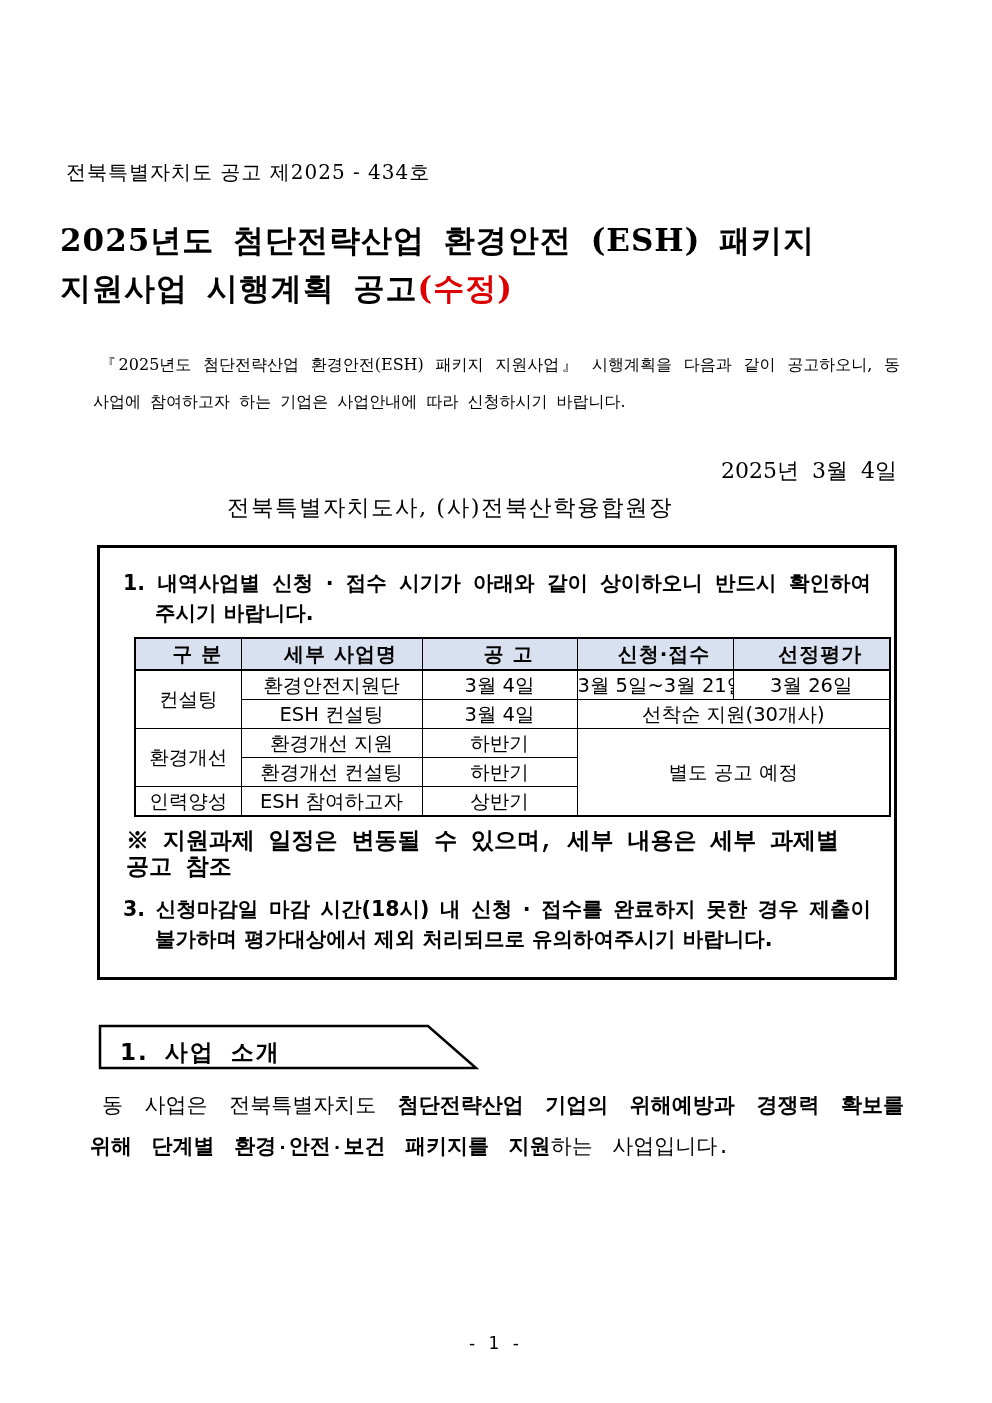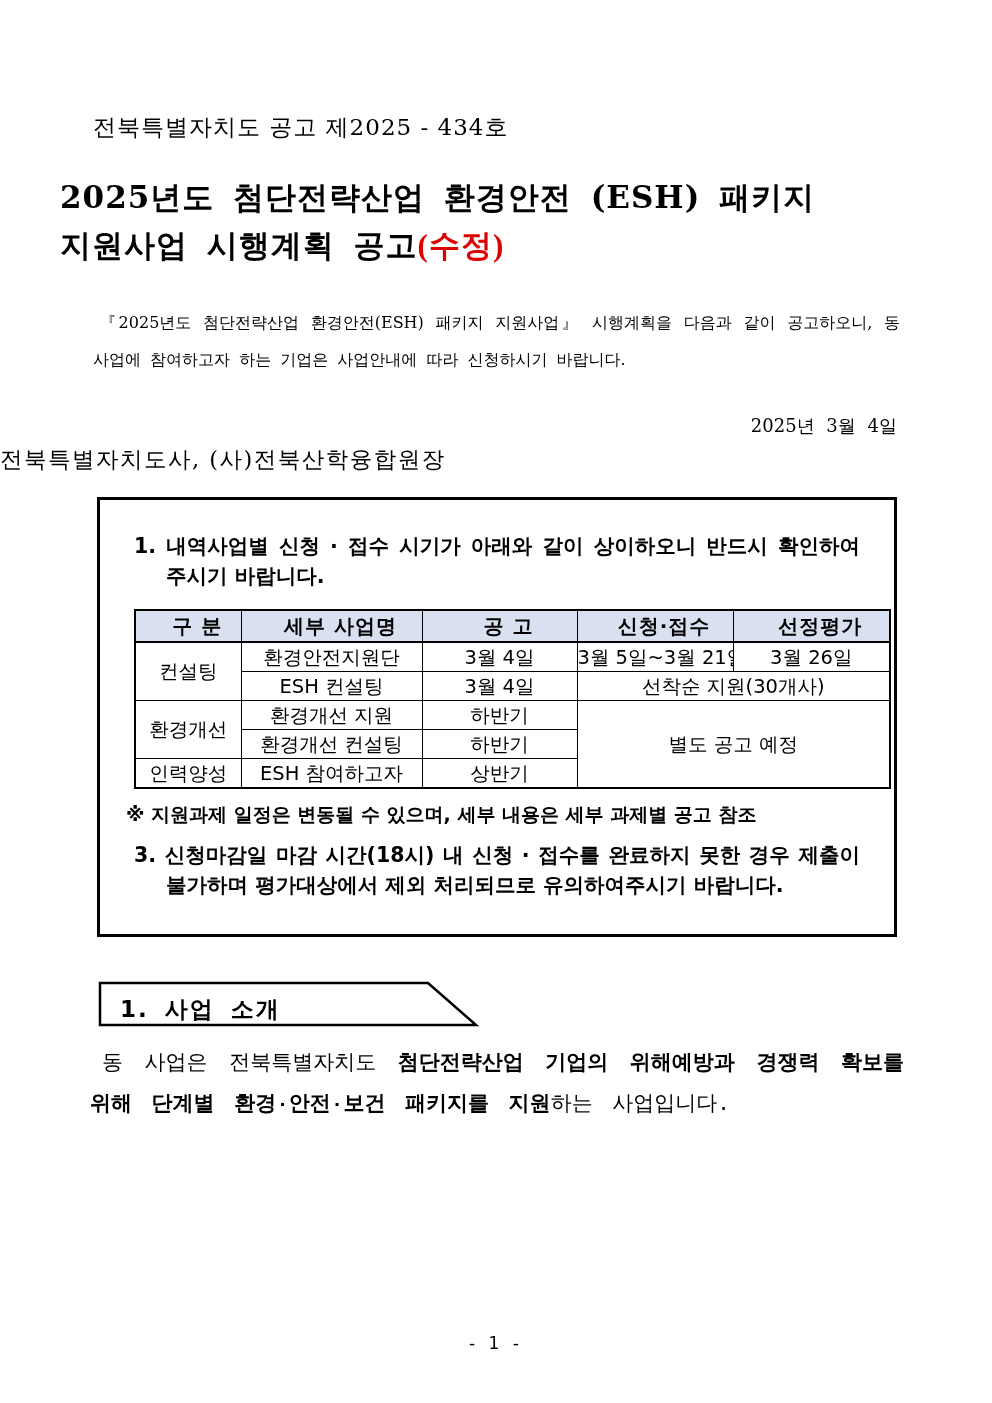--- a/index.html
+++ b/index.html
@@ -7,52 +7,53 @@
     position: relative;
     width: 992px;
     height: 1403px;
     margin: 0 auto;
     background: #ffffff;
     overflow: hidden;
     font-family: "DejaVu Serif", "Liberation Serif", serif;
     color: #000;
   }
   .doc-number {
-    padding: 112px 0 0 93px;
-    font-size: 23px;
+    padding: 112px 0 0 66px;
+    font-size: 20px;
     letter-spacing: 1px;
+    margin-top: 47px;
   }
   .title {
     margin: 30px 60px 0 60px;
     text-align: left;
     font-size: 31px;
     font-weight: bold;
     line-height: 48px;
     word-spacing: 7px;
     letter-spacing: 1px;
   }
-  .title .red { color: var(--accent-red, #dd0000); font-family: Liberation Serif, serif; }
+  .title .red { color: var(--accent-red, #dd0000); }
   .intro {
     margin: 34px 92px 0 93px;
     font-size: 16px;
     line-height: 37px;
     text-align: justify;
     word-break: keep-all;
     text-indent: 7px;
     word-spacing: 4px;
   }
   .date-line {
     margin: 36px 95px 0 0;
     text-align: right;
-    font-size: 18px;
+    font-size: 22px;
     word-spacing: 6px;
   }
   .signer-line {
     margin: 6px 92px 0 0;
-    text-align: left;
+    text-align: center;
     font-size: 22.5px;
     letter-spacing: 1.5px;
   }
   .notice-heading {
     margin-top: 50px;
     text-align: center;
     font-family: "DejaVu Sans", "Liberation Sans", sans-serif;
     font-weight: bold;
     font-size: 26px;
     letter-spacing: 4px;
@@ -66,21 +67,21 @@
     font-weight: bold;
     box-sizing: border-box;
   }
   .notice-item {
     font-size: 20.5px;
     line-height: 30px;
     text-align: justify;
     word-break: keep-all;
     padding-left: 32px;
     text-indent: -32px;
-    margin: 18px;
+    margin: 7px;
   }
   .schedule-table {
     border-collapse: collapse;
     margin: 9px 0 0 18px;
     width: 755px;
     table-layout: fixed;
   }
   .schedule-table th, .schedule-table td {
     border: 1.5px solid #000;
     text-align: center;
@@ -99,23 +100,24 @@
     letter-spacing: 1px;
     padding-left: 18px;
   }
   .schedule-table td {
     font-size: 19.5px;
     font-weight: normal;
     height: 28px;
   }
   .schedule-note {
     margin: 12px 0 0 10px;
-    font-size: 19px;
+    font-size: 23px;
     line-height: 26px;
     word-break: keep-all;
+    font-family: Liberation Mono, monospace;
   }
   .gap-item { margin-top: 13px; }
   .section-banner {
     position: relative;
     margin: 44px 0 0 98px;
     width: 382px;
     height: 46px;
   }
   .section-banner svg { display: block; }
   .section-banner .banner-label {

